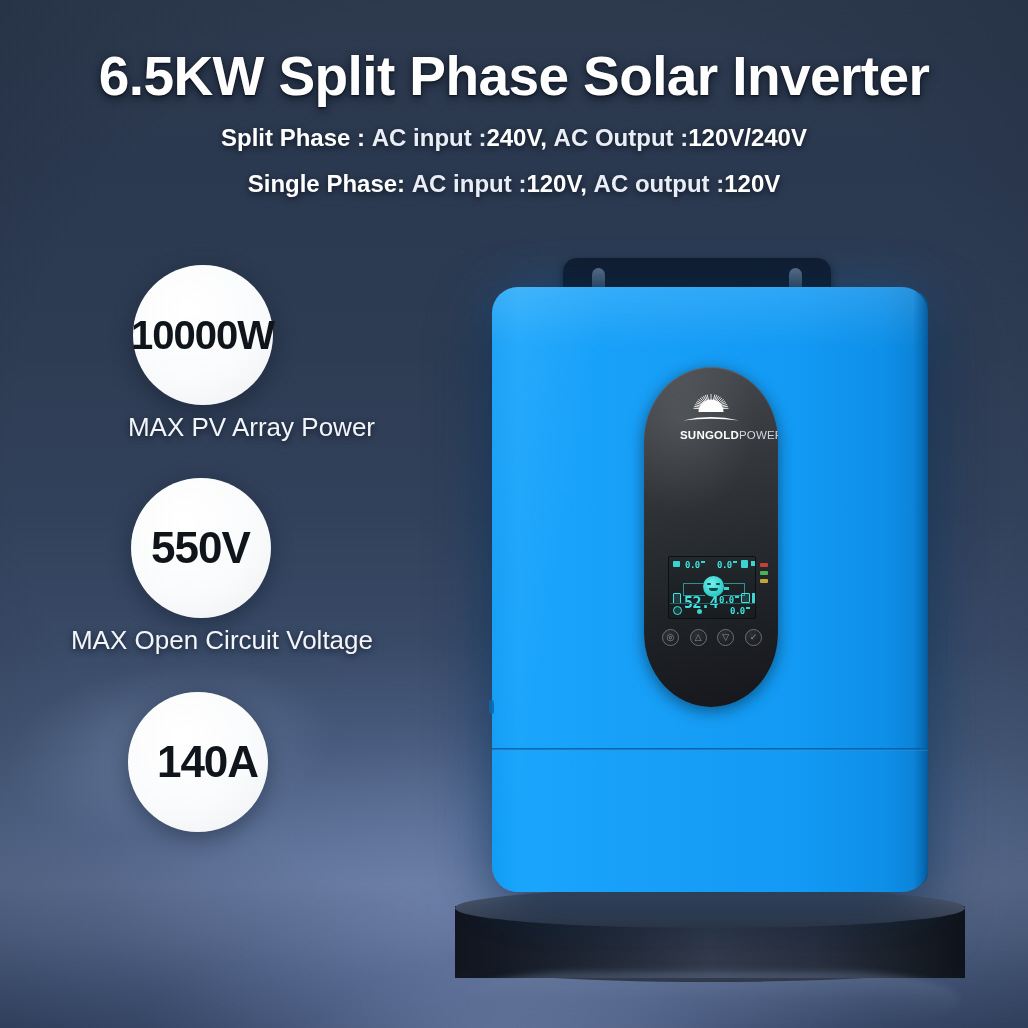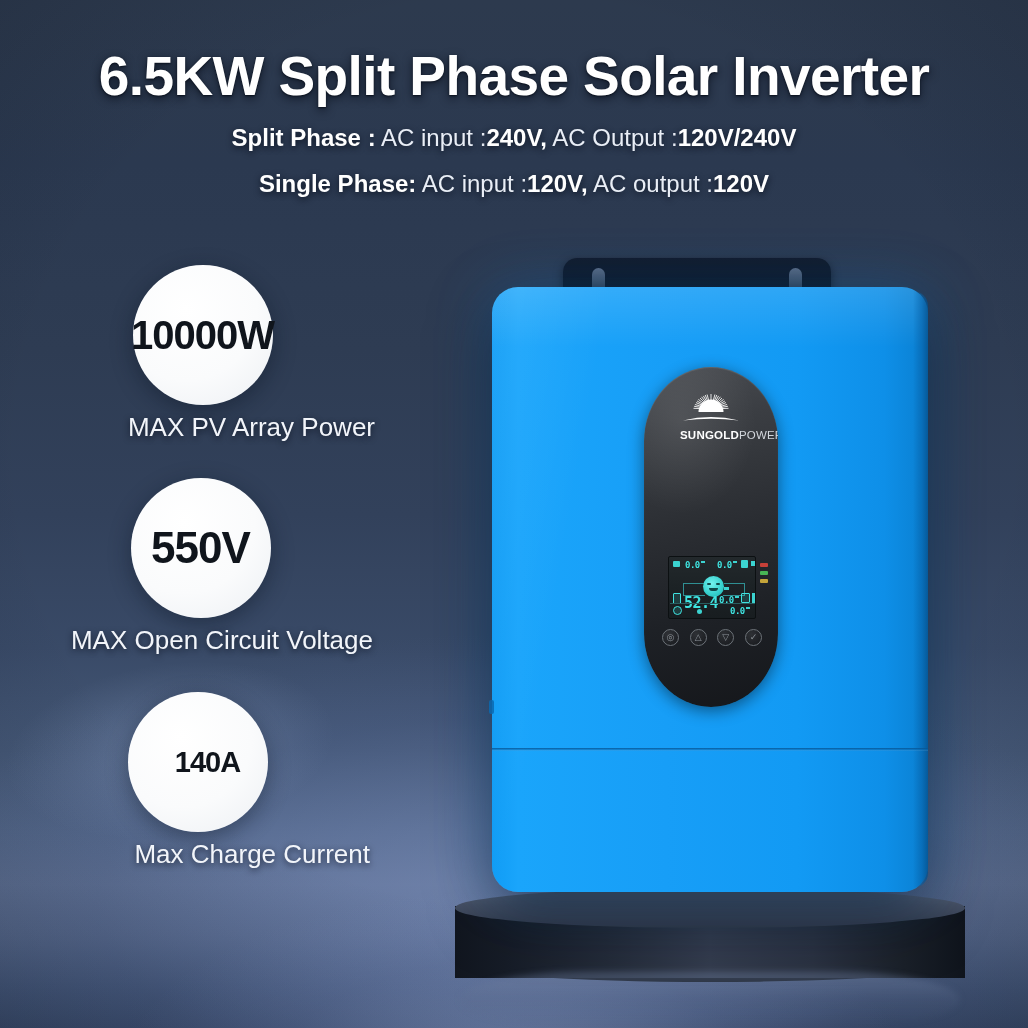--- a/index.html
+++ b/index.html
@@ -57,21 +57,21 @@
     white-space:nowrap;
   }
   .subline {
     font-size:24px; color:#f1f4f9; line-height:1;
     text-shadow:0 2px 6px rgba(8,14,26,0.8);
     white-space:nowrap;
   }
   #sub1 { margin-top:22px; }
   #sub2 { margin-top:22px; }
   .subline .b { font-weight:700; color:#ffffff; }
-  .subline .n { font-weight:400; color:#e9eef6; }
+  .subline .n { font-weight:700; color:#e9eef6; }
 
   
   .feature { position:absolute; z-index:35; text-align:right; }
   .circle {
     width:140px; height:140px; border-radius:50%;
     background:radial-gradient(circle at 38% 32%, #ffffff 0%, #fafbfc 55%, #eceff3 100%);
     display:flex; align-items:center; justify-content:center;
     margin:0 auto;
     box-shadow:0 6px 22px rgba(10,18,34,0.42);
   }
@@ -83,21 +83,21 @@
     color:#f2f5fa; font-size:26px; line-height:1.1;
     margin-top:8px; white-space:nowrap;
     text-shadow:0 2px 6px rgba(8,14,26,0.72);
   }
 
   #feat1 { left:30px; top:265px; width:345px; }
   #feat1 .circle span { font-size:40px; }
   #feat2 { left:28px; top:478px; width:345px; }
   #feat2 .circle span { font-size:44px; }
   #feat3 { left:25px; top:692px; width:345px; }
-  #feat3 .circle span { font-size:29px;margin-left:20px; }
+  #feat3 .circle span { font-size:44px;margin-left:20px; }
 
   
   #product { position:absolute; left:0; top:0; width:1028px; height:1028px; z-index:20; }
 
   
   #bracket {
     position:absolute; left:563px; top:258px; width:268px; height:50px;
     background:linear-gradient(180deg,#121a2a 0%, #0c1320 60%, #080d17 100%);
     border-radius:14px 14px 4px 4px;
     box-shadow:0 3px 10px rgba(0,0,0,0.5);
@@ -406,17 +406,16 @@
     <div class="circle">
       <span>550V</span>
     </div>
     <div class="caption">MAX Open Circuit Voltage</div>
   </div>
 
   <div class="feature" id="feat3">
     <div class="circle">
       <span>140A</span>
     </div>
-    <div class="caption">Max Charge Current</div>
   </div>
 
   <div id="vignette"></div>
 </div>
 
 </body></html>

